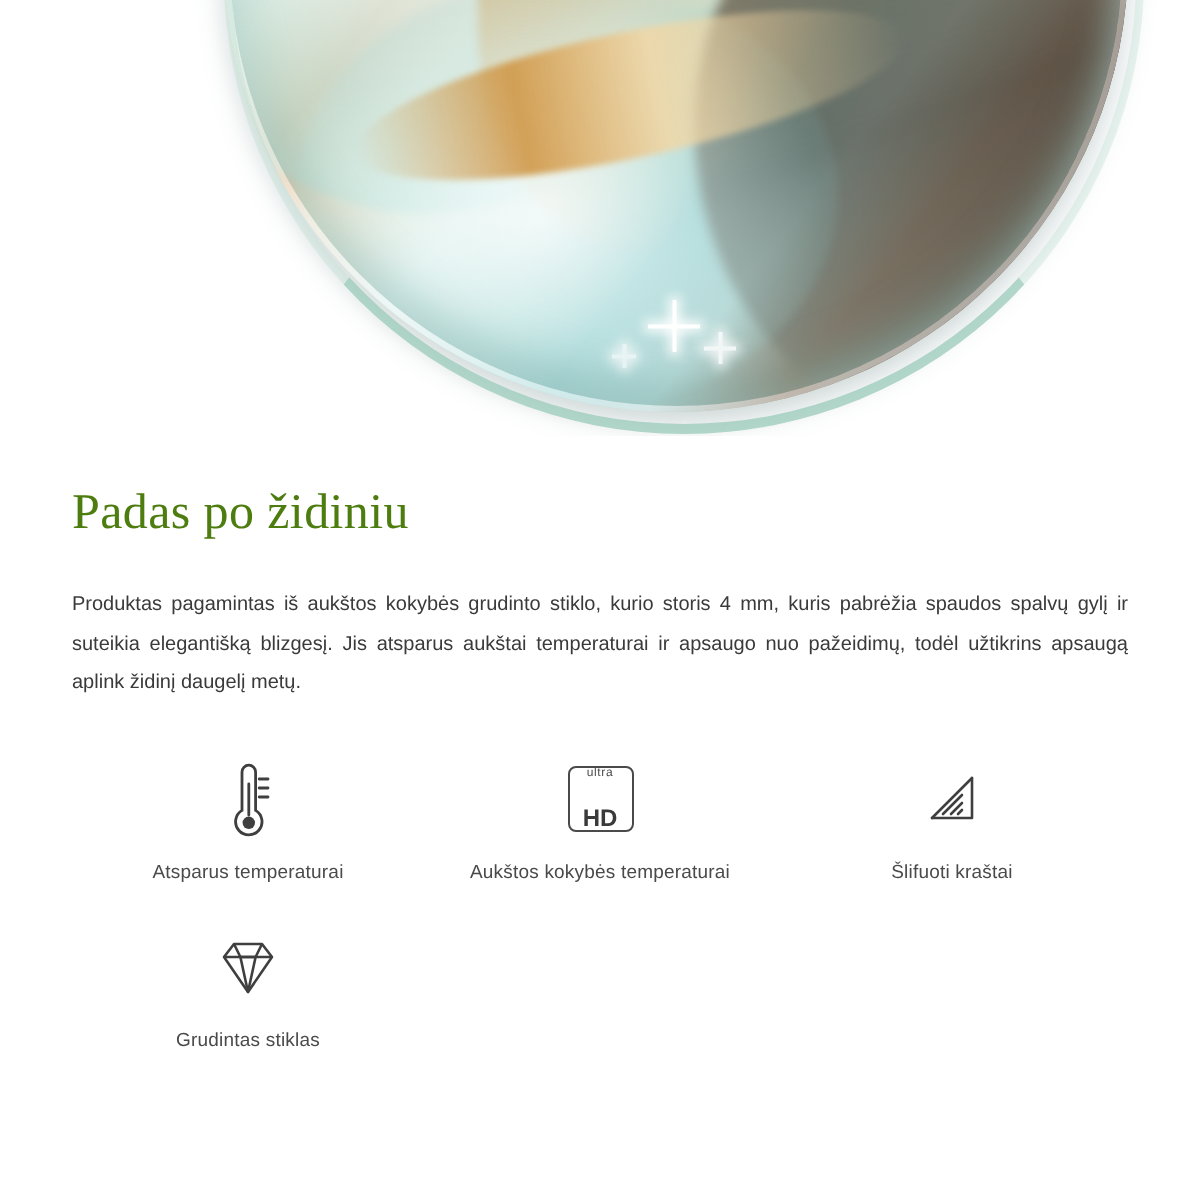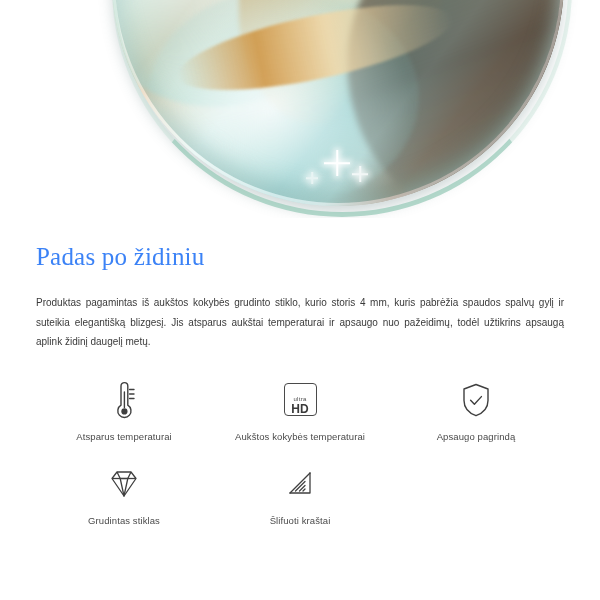--- a/index.html
+++ b/index.html
@@ -147,21 +147,21 @@
   .sparkle.s3 { left: 306px; top: 172px; width: 12px; height: 12px; opacity: .7; }
 
   
   .content {
     padding: 0 36px;
   }
   .headline {
     font-family: "Liberation Serif", serif;
     font-size: 25px;
     line-height: 1.33;
-    color: #3b82f6;
+    color: #4d7c0f;
     font-weight: 400;
     margin: 22px 0 0 0;
     letter-spacing: .2px;
   }
   .headline .line2 { display: block; }
 
   .body-copy {
     margin-top: 20px;
     font-size: 10px;
     line-height: 1.95;
@@ -198,21 +198,21 @@
     letter-spacing: .1px;
   }
   .ultrahd {
     width: 31px;
     height: 31px;
     border: 1.4px solid #4a4a4a;
     border-radius: 4px;
     display: flex;
     flex-direction: column;
     align-items: center;
-    justify-content: flex-end;
+    justify-content: space-between;
     line-height: 1;
   }
   .ultrahd .u1 { font-size: 6px; letter-spacing: .3px; color: #4a4a4a; }
   .ultrahd .u2 { font-size: 12px; font-weight: bold; color: #3a3a3a; margin-top: 1px; }
 </style>
 </head>
 <body>
 
 <div class="page">
 
@@ -258,51 +258,42 @@
       <div class="feature">
         <div class="feature-icon">
           <div class="ultrahd">
             <span class="u1">ultra</span>
             <span class="u2">HD</span>
           </div>
         </div>
         <div class="feature-label">Aukštos kokybės temperaturai</div>
       </div>
 
-      <div class="feature">
-        <div class="feature-icon">
-          <svg width="34" height="40" viewBox="0 0 34 40" fill="none" stroke="#3f3f3f" stroke-width="1.4" stroke-linecap="round" stroke-linejoin="round">
-            <path d="M17 4.5 29 9v11.5c0 7.4-5.1 12.6-12 15.2-6.9-2.6-12-7.8-12-15.2V9L17 4.5z"></path>
-            <path d="M11.6 20.3l3.8 3.9 7-7.6"></path>
-          </svg>
-        </div>
-        <div class="feature-label">Apsaugo pagrindą</div>
-      </div>
-
-      <div class="feature">
-        <div class="feature-icon">
-          <svg width="38" height="36" viewBox="0 0 38 36" fill="none" stroke="#3f3f3f" stroke-width="1.3" stroke-linejoin="round">
-            <path d="M7 12.5 12 6h14l5 6.5L19 30 7 12.5z"></path>
-            <path d="M7 12.5h24"></path>
-            <path d="M12 6l3.2 6.5L19 30l3.8-17.5L26 6"></path>
-            <path d="M15.2 12.5h7.6"></path>
-          </svg>
-        </div>
-        <div class="feature-label">Grudintas stiklas</div>
-      </div>
 
       <div class="feature">
         <div class="feature-icon">
           <svg width="38" height="34" viewBox="0 0 38 34" fill="none" stroke="#3f3f3f" stroke-width="1.3" stroke-linecap="round" stroke-linejoin="round">
             <path d="M9 26 29 6"></path>
             <path d="M9 26h20V6"></path>
             <path d="M14.5 24 24 14.5"></path>
             <path d="M18.5 24 24 18.5"></path>
             <path d="M22 24l2-2"></path>
           </svg>
         </div>
         <div class="feature-label">Šlifuoti kraštai</div>
       </div>
 
+      <div class="feature">
+        <div class="feature-icon">
+          <svg width="38" height="36" viewBox="0 0 38 36" fill="none" stroke="#3f3f3f" stroke-width="1.3" stroke-linejoin="round">
+            <path d="M7 12.5 12 6h14l5 6.5L19 30 7 12.5z"></path>
+            <path d="M7 12.5h24"></path>
+            <path d="M12 6l3.2 6.5L19 30l3.8-17.5L26 6"></path>
+            <path d="M15.2 12.5h7.6"></path>
+          </svg>
+        </div>
+        <div class="feature-label">Grudintas stiklas</div>
+      </div>
+
 
     </div>
   </div>
 </div>
 
 </body></html>

